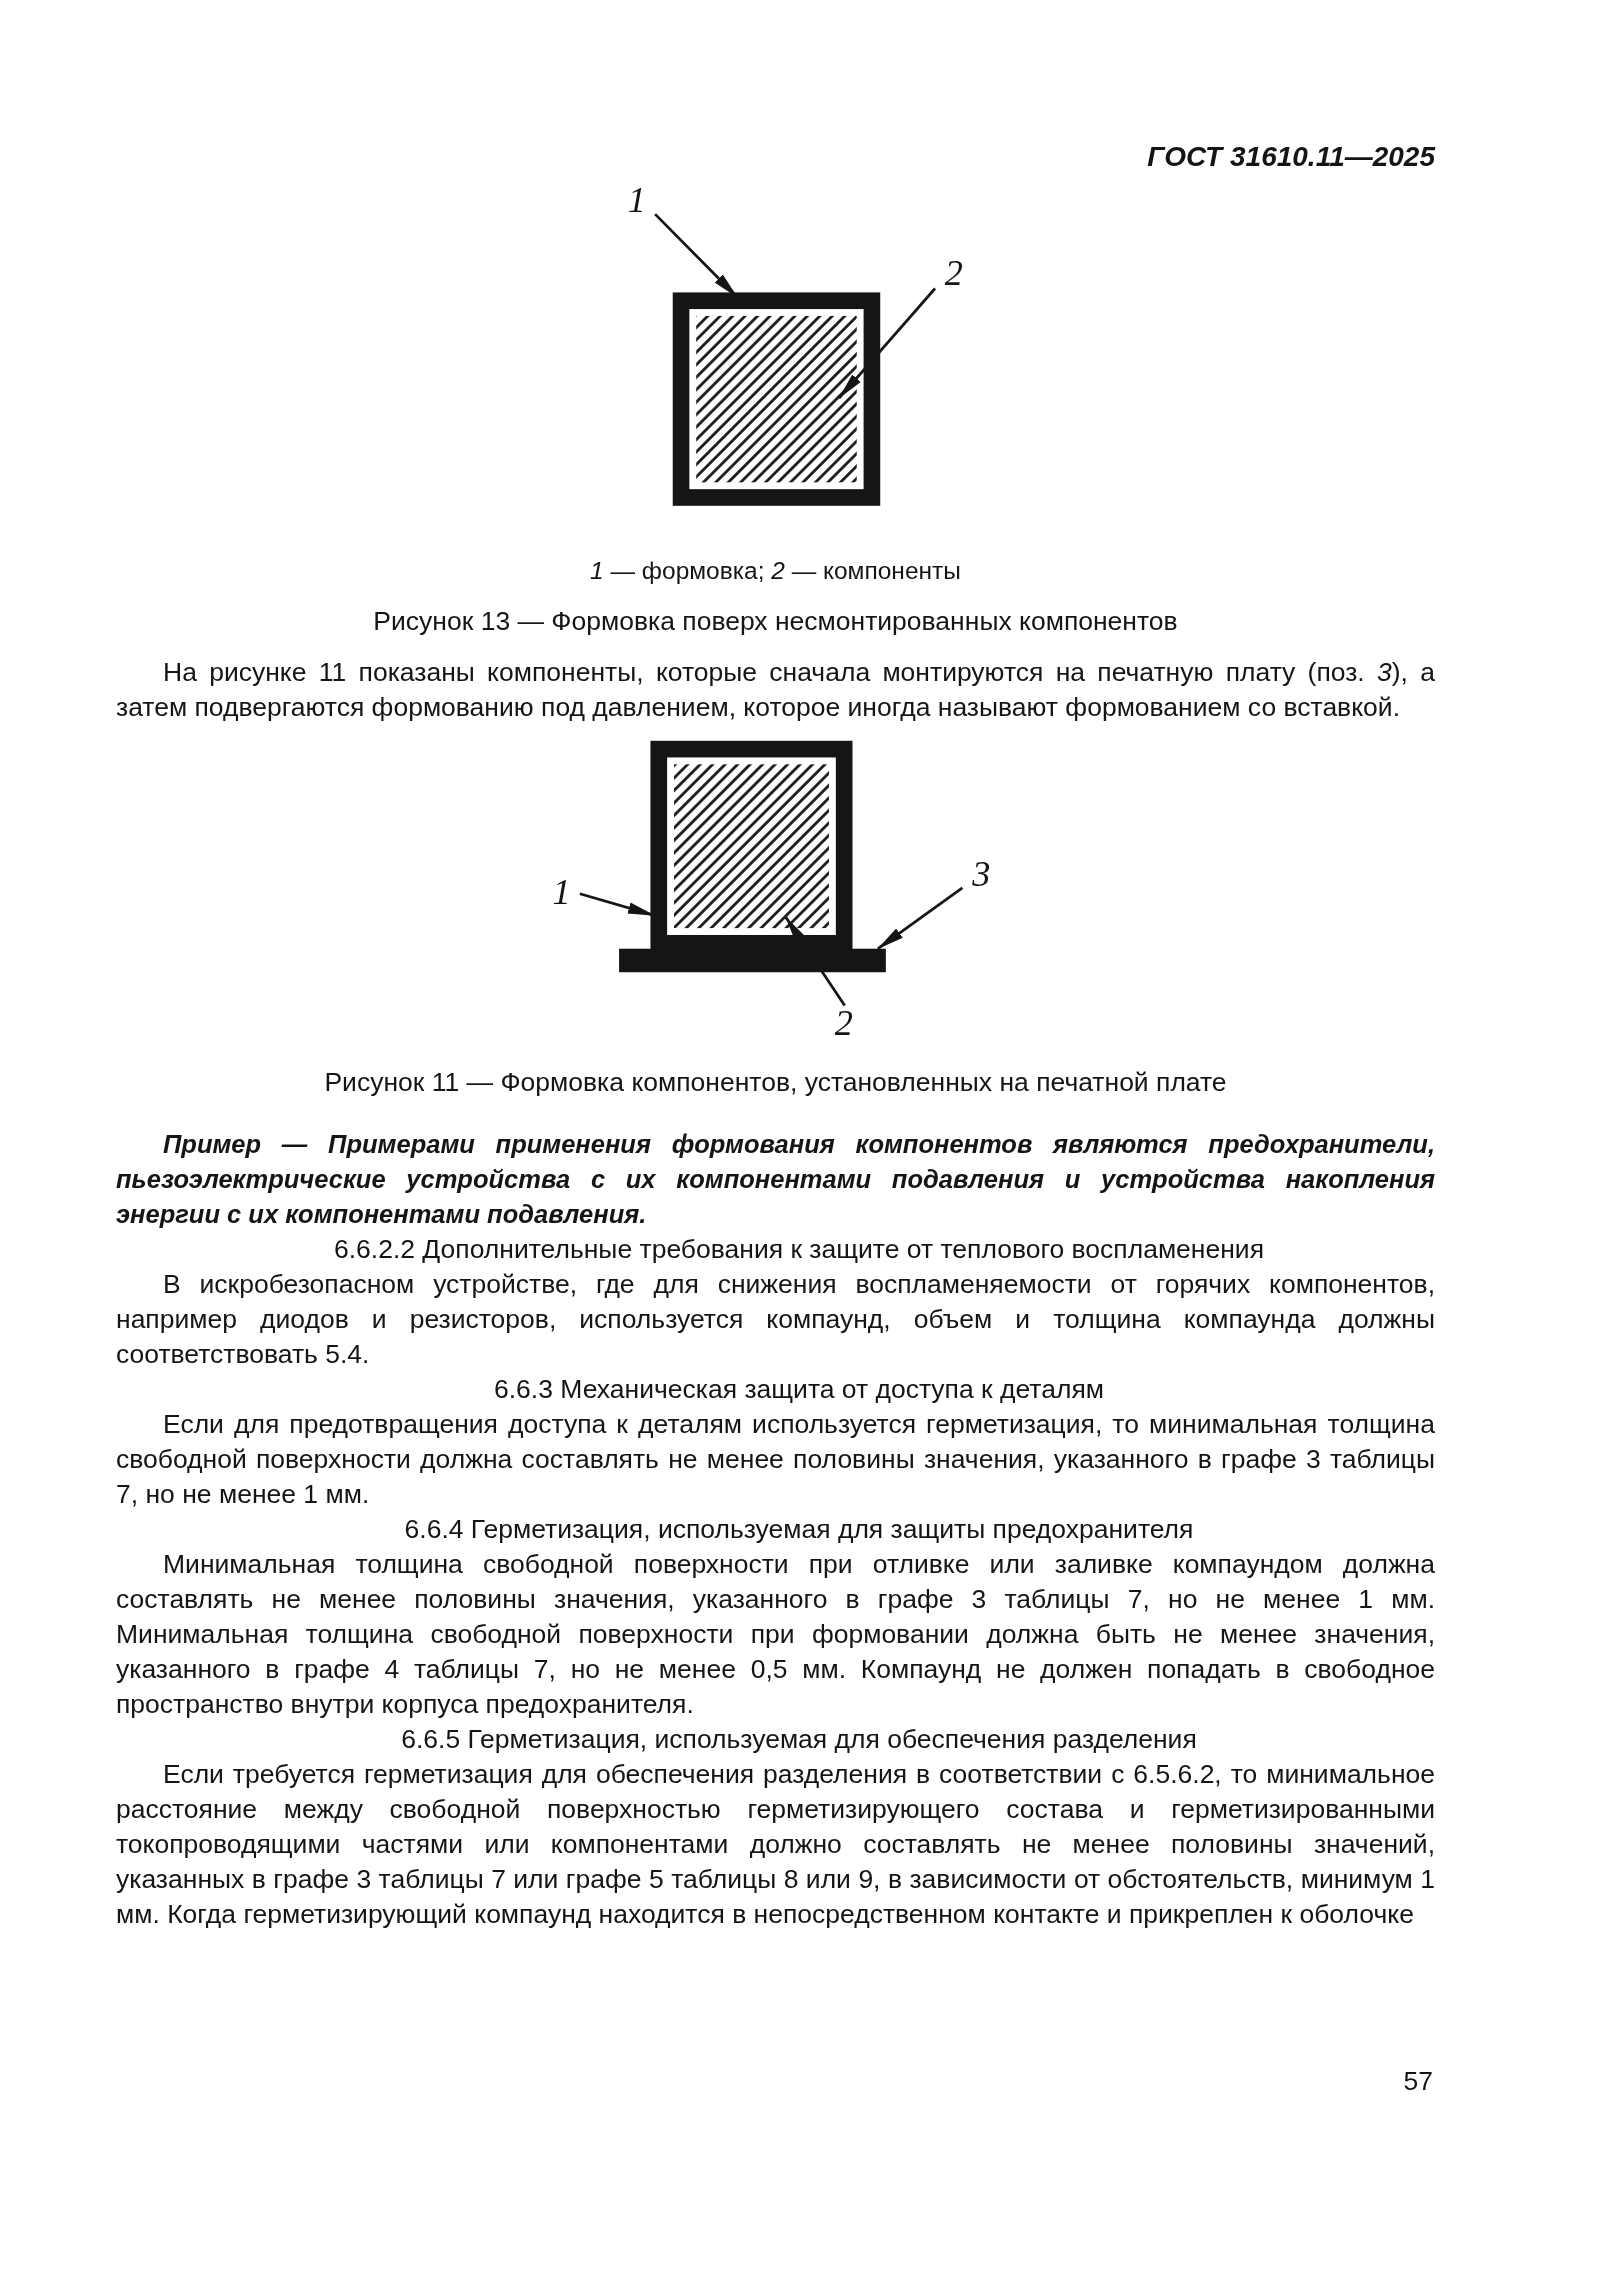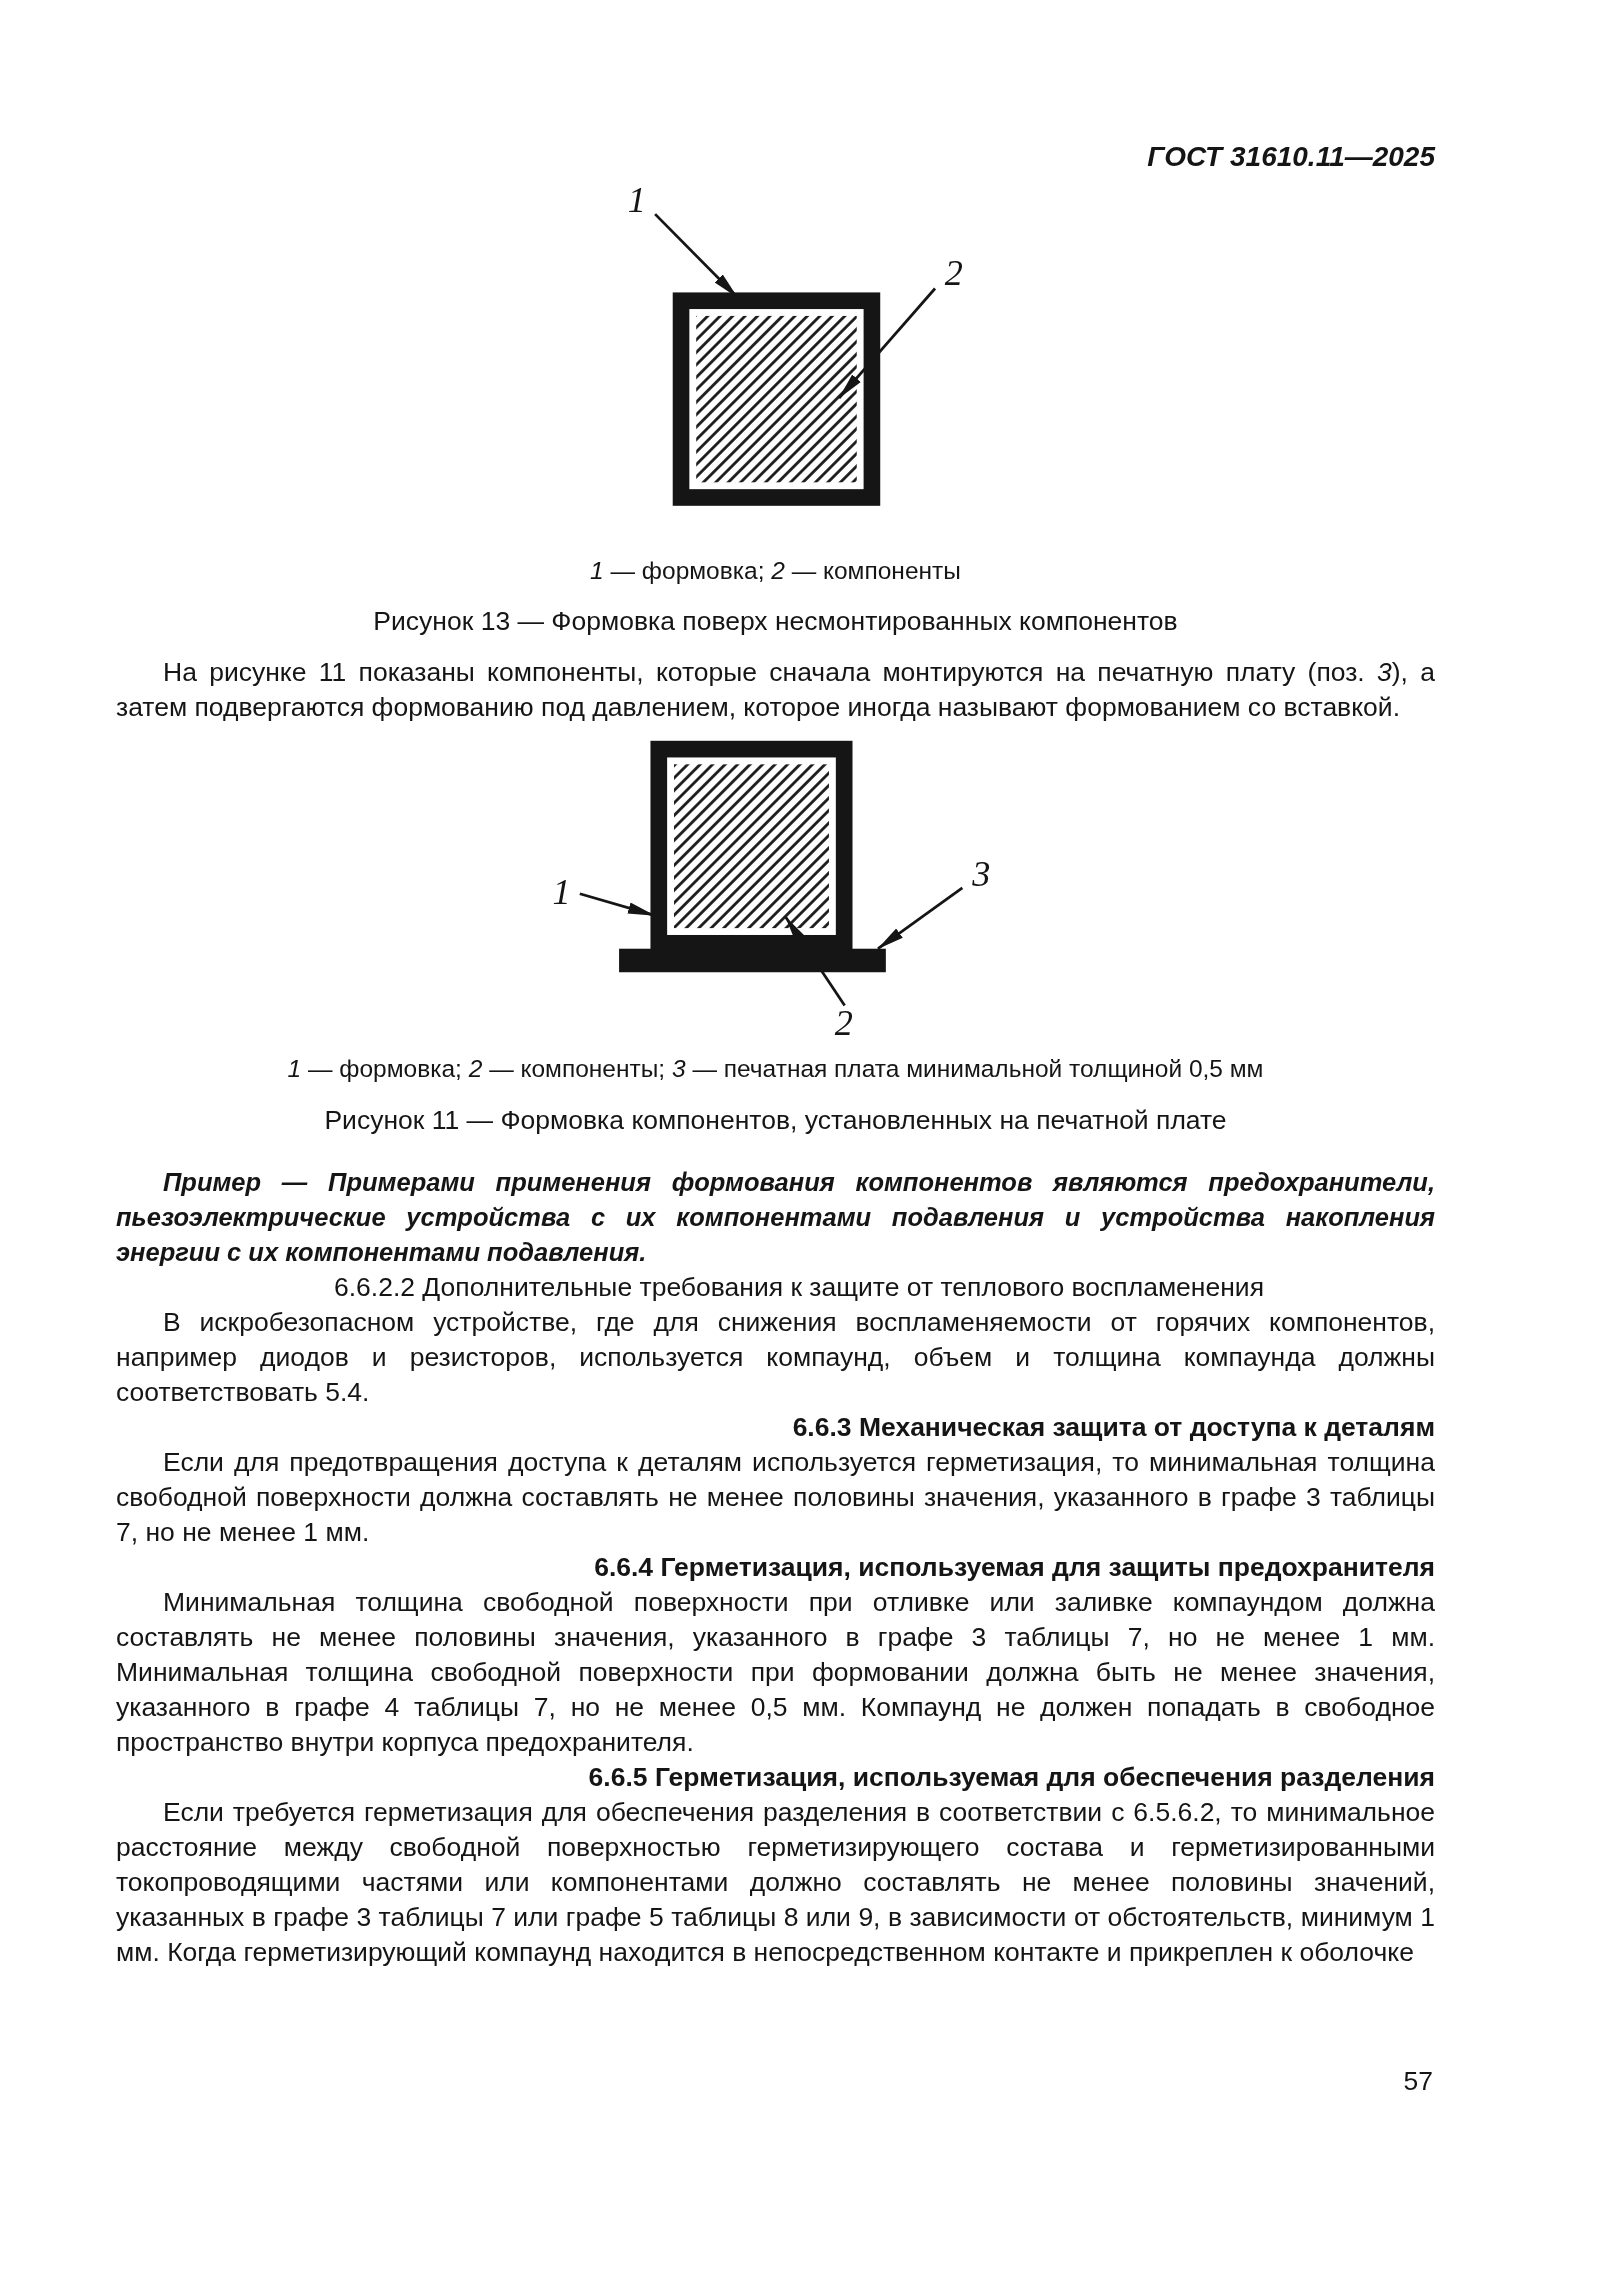--- a/index.html
+++ b/index.html
@@ -47,21 +47,21 @@
   .intro { margin-top: 18px; }
   .example {
     margin: 29px 0 0 0;
     font-size: 25.5px;
     line-height: 35px;
     font-weight: 700;
     font-style: italic;
     text-align: justify;
     text-indent: 47px;
   }
-  .h-bold { font-weight: 700; text-align: right; }
+  .h-bold { font-weight: 400; text-align: center; }
   .h-plain { text-align: center; }
   .page-number {
     position: absolute;
     top: 2066px;
     right: 2px;
     font-size: 26.5px;
   }
   .callout {
     font-family: "Liberation Serif", "DejaVu Serif", serif;
     font-style: italic;
@@ -114,21 +114,20 @@
       <rect x="132" y="16" width="206" height="214" fill="#151515"></rect>
       <rect x="149" y="33" width="172" height="181" fill="#ffffff"></rect>
       <rect x="156" y="40" width="158" height="167" fill="url(#hatchB)"></rect>
       <line x1="60" y1="172" x2="136" y2="194" stroke="#151515" stroke-width="2.8" marker-end="url(#arrowB)"></line>
       <text class="callout" x="32" y="182">1</text>
       <line x1="450" y1="166" x2="364" y2="228" stroke="#151515" stroke-width="2.8" marker-end="url(#arrowB)"></line>
       <text class="callout" x="460" y="164">3</text>
       <line x1="330" y1="286" x2="270" y2="196" stroke="#151515" stroke-width="2.8" marker-end="url(#arrowB)"></line>
       <text class="callout" x="320" y="316">2</text>
     </svg>
-    <div class="legend"><span class="it">1</span><span> — формовка; </span><span class="it">2</span><span> — компоненты; </span><span class="it">3</span><span> — печатная плата минимальной толщиной 0,5 мм</span></div>
     <figcaption class="figcap">Рисунок 11 — Формовка компонентов, установленных на печатной плате</figcaption>
   </figure>
 
   <p class="example">Пример — Примерами применения формования компонентов являются предохранители, пьезоэлектрические устройства с их компонентами подавления и устройства накопления энергии с их компонентами подавления.</p>
 
   <p class="body-p h-plain">6.6.2.2 Дополнительные требования к защите от теплового воспламенения</p>
   <p class="body-p">В искробезопасном устройстве, где для снижения воспламеняемости от горячих компонентов, например диодов и резисторов, используется компаунд, объем и толщина компаунда должны соответствовать 5.4.</p>
 
   <p class="body-p h-bold">6.6.3 Механическая защита от доступа к деталям</p>
   <p class="body-p">Если для предотвращения доступа к деталям используется герметизация, то минимальная толщина свободной поверхности должна составлять не менее половины значения, указанного в графе 3 таблицы 7, но не менее 1 мм.</p>

